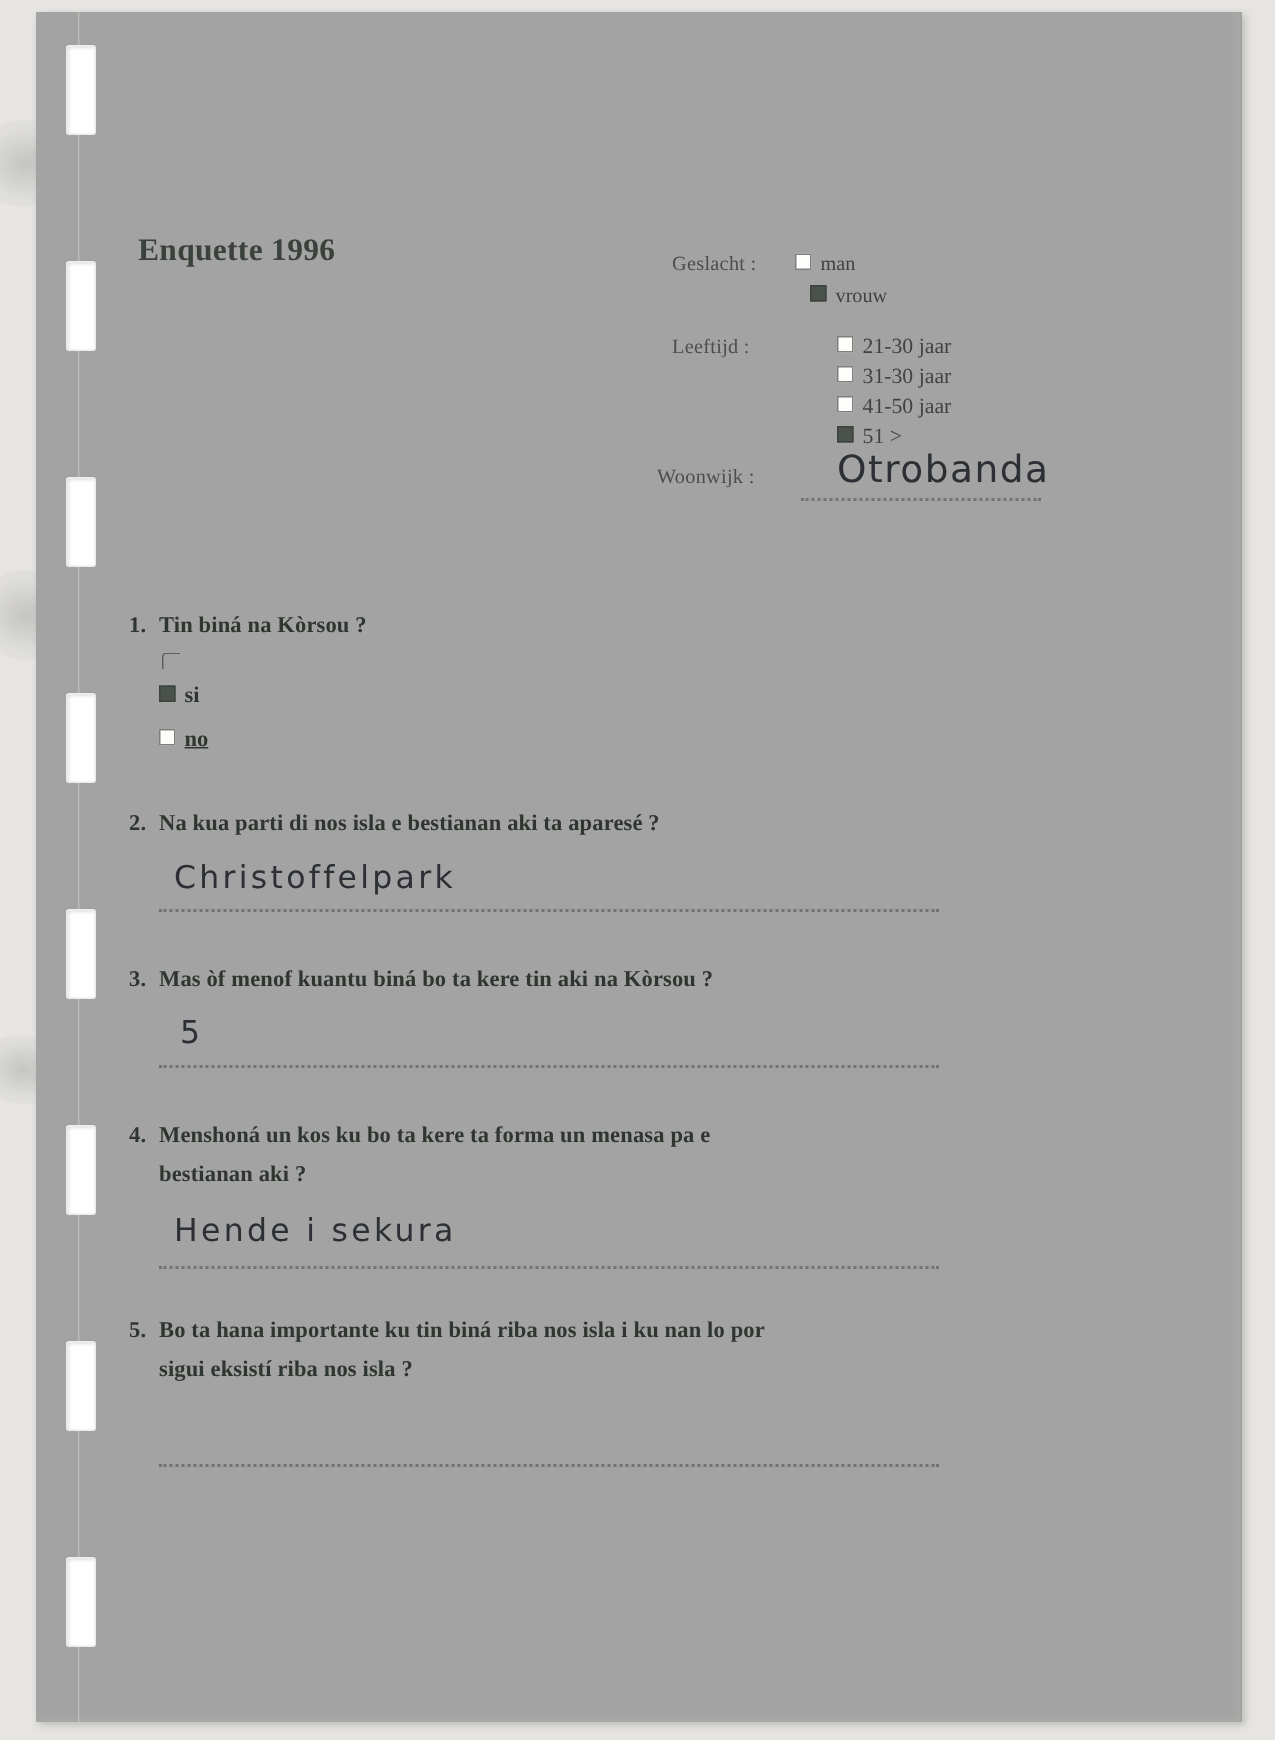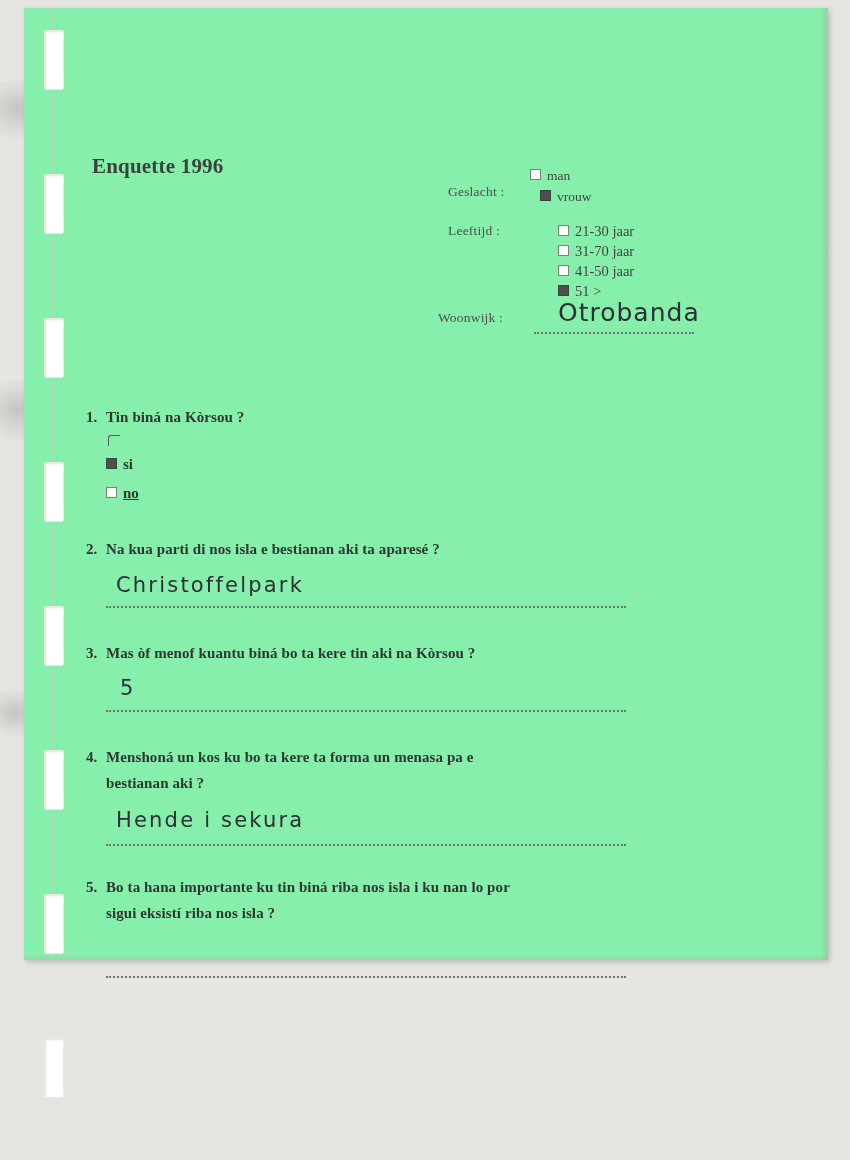--- a/index.html
+++ b/index.html
@@ -27,22 +27,22 @@
   .smudge-a { left: -18px; top: 80px;  width: 70px; height: 58px; }
   .smudge-b { left: -16px; top: 380px; width: 66px; height: 60px; }
   .smudge-c { left: -14px; top: 690px; width: 58px; height: 46px; transform: rotate(8deg); }
 
   
   .page {
     position: absolute;
     left: 24px;
     top: 8px;
     width: 804px;
-    height: 952px;
-    background: #86efac;
+    height: 1140px;
+    background: #a3a3a3;
     box-shadow: 2px 2px 5px rgba(90,90,88,0.30);
   }
   .page-edge-right {
     position: absolute;
     right: 0; top: 0;
     width: 7px; height: 100%;
     background: linear-gradient(to right, rgba(255,255,255,0) 0%, rgba(175,175,170,0.42) 70%, rgba(150,150,145,0.25) 100%);
   }
   .page-edge-bottom {
     position: absolute;
@@ -202,34 +202,34 @@
       <div class="punch" style="top:598px"></div>
       <div class="punch" style="top:742px"></div>
       <div class="punch" style="top:886px"></div>
       <div class="punch" style="top:1030px"></div>
     </div>
 
     <div class="content">
 
       <div class="title">Enquette 1996</div>
 
-      <div class="hdr-label" style="left:424px; top:160px;margin-top:16px;">Geslacht :</div>
+      <div class="hdr-label" style="left:424px; top:160px;">Geslacht :</div>
       <div class="hdr-opt" style="left:506px; top:160px;">
         <span class="box"></span><span>man</span>
       </div>
       <div class="hdr-opt" style="left:516px; top:181px;">
         <span class="box checked"></span><span>vrouw</span>
       </div>
 
       <div class="hdr-label" style="left:424px; top:215px;">Leeftijd :</div>
       <div class="hdr-opt big" style="left:510px; top:215px;">
         <span class="box"></span><span>21-30 jaar</span>
       </div>
       <div class="hdr-opt big" style="left:510px; top:235px;">
-        <span class="box"></span><span>31-70 jaar</span>
+        <span class="box"></span><span>31-30 jaar</span>
       </div>
       <div class="hdr-opt big" style="left:510px; top:255px;">
         <span class="box"></span><span>41-50 jaar</span>
       </div>
       <div class="hdr-opt big" style="left:510px; top:275px;">
         <span class="box checked"></span><span>51 &gt;</span>
       </div>
 
       <div class="hdr-label" style="left:414px; top:302px;">Woonwijk :</div>
       <div class="ansline" style="left:510px; top:308px; width:160px;"></div>

